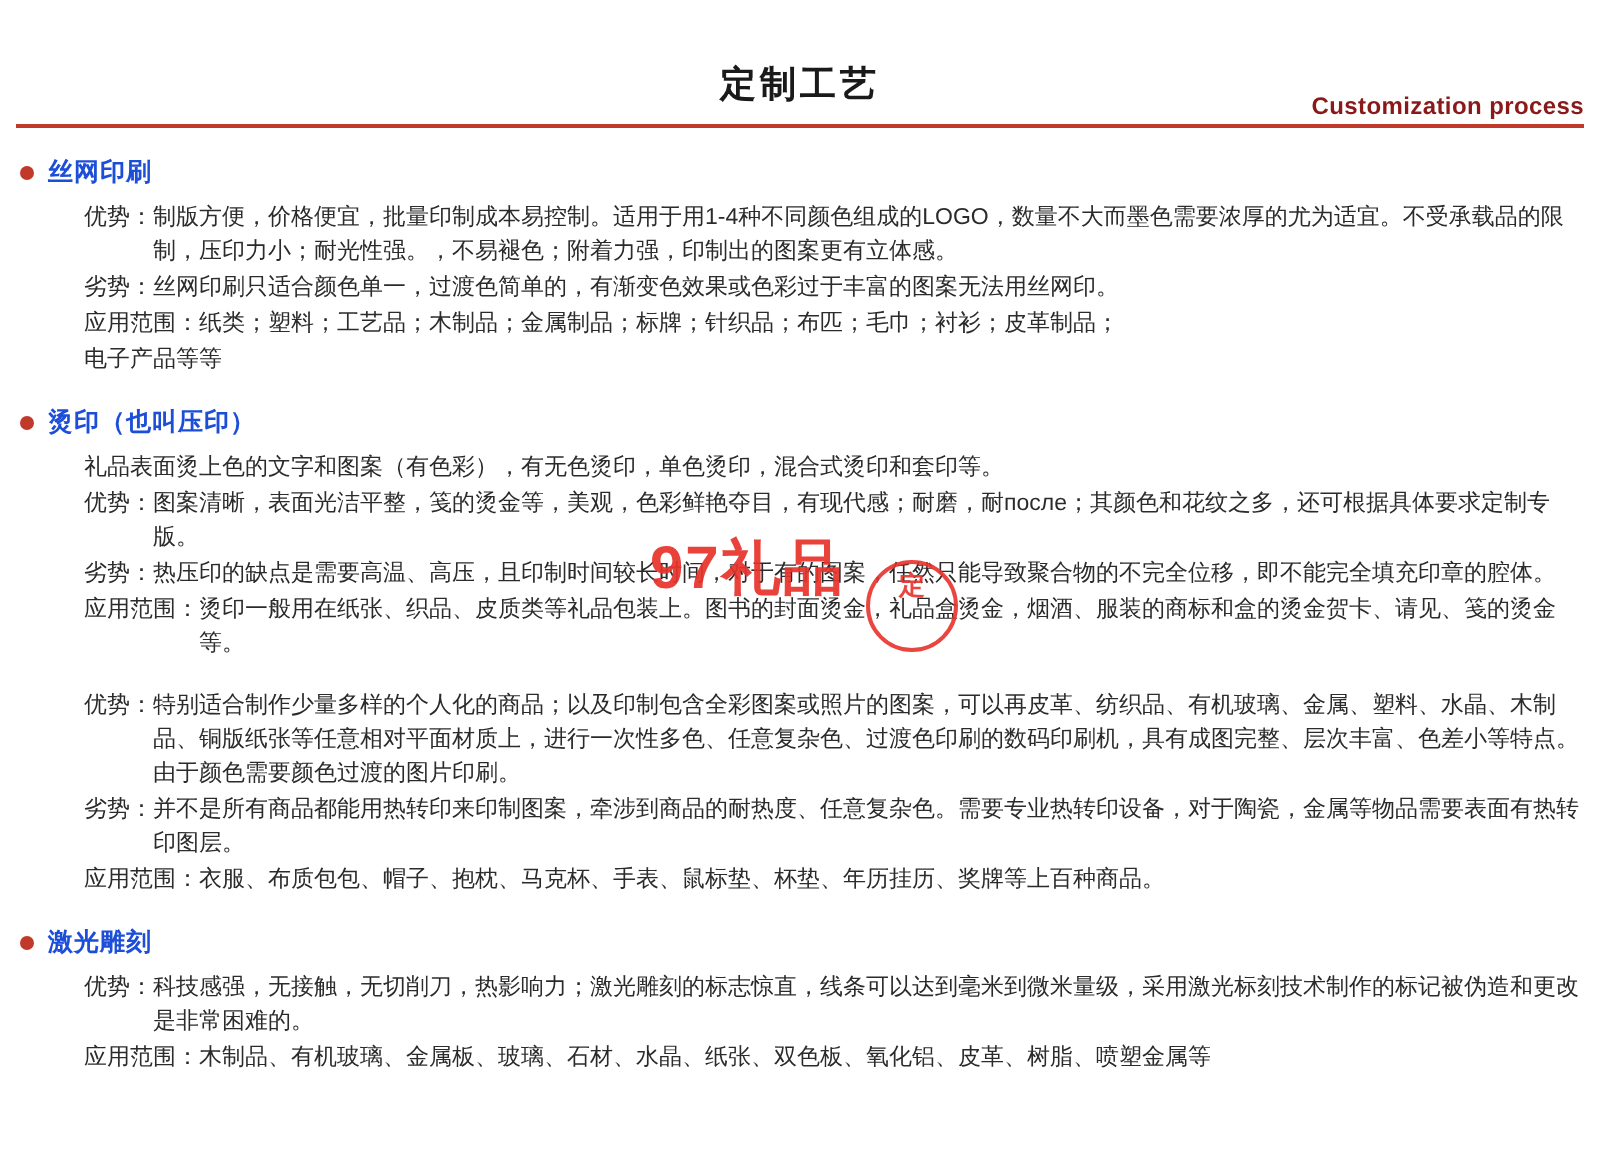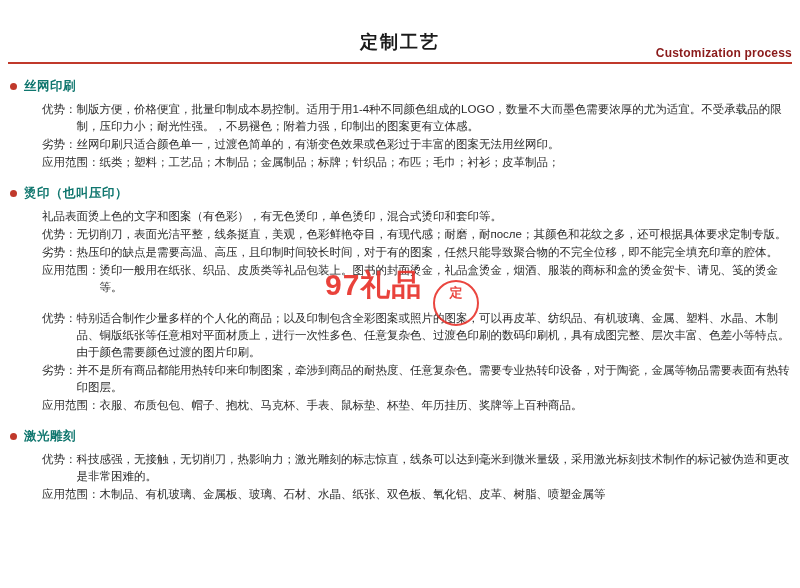--- a/index.html
+++ b/index.html
@@ -67,21 +67,21 @@
     width: 7px;
     height: 7px;
     border-radius: 50%;
     background: #c0392b;
     margin-right: 7px;
     flex: 0 0 auto;
   }
   .sec-title {
     font-size: 12.5px;
     font-weight: bold;
-    color: #0f766e;
+    color: #1d4ed8;
     letter-spacing: 0.5px;
   }
   .rows {
     padding-left: 32px;
   }
   .row {
     display: flex;
     font-size: 11.5px;
     line-height: 17px;
     color: #2b2b2b;
@@ -165,32 +165,33 @@
         </div>
         <div class="row">
           <span class="row-label">劣势：</span>
           <span class="row-text">丝网印刷只适合颜色单一，过渡色简单的，有渐变色效果或色彩过于丰富的图案无法用丝网印。</span>
         </div>
         <div class="row">
           <span class="row-label">应用范围：</span>
           <span class="row-text">纸类；塑料；工艺品；木制品；金属制品；标牌；针织品；布匹；毛巾；衬衫；皮革制品；</span>
         </div>
       </div>
+      <div class="plain">电子产品等等</div>
     </div>
 
     <div class="section">
       <div class="sec-head">
         <span class="bullet"></span>
         <span class="sec-title">烫印（也叫压印）</span>
       </div>
       <div class="plain">礼品表面烫上色的文字和图案（有色彩），有无色烫印，单色烫印，混合式烫印和套印等。</div>
       <div class="rows">
         <div class="row">
           <span class="row-label">优势：</span>
-          <span class="row-text">无切削刀，表面光洁平整，线条挺直，美观，色彩鲜艳夺目，有现代感；耐磨，耐после；其颜色和花纹之多，还可根据具体要求定制专版。</span>
+          <span class="row-text">图案清晰，表面光洁平整，笺的烫金等，美观，色彩鲜艳夺目，有现代感；耐磨，耐после；其颜色和花纹之多，还可根据具体要求定制专版。</span>
         </div>
         <div class="row">
           <span class="row-label">劣势：</span>
           <span class="row-text">热压印的缺点是需要高温、高压，且印制时间较长时间，对于有的图案，任然只能导致聚合物的不完全位移，即不能完全填充印章的腔体。</span>
         </div>
         <div class="row">
           <span class="row-label">应用范围：</span>
           <span class="row-text">烫印一般用在纸张、织品、皮质类等礼品包装上。图书的封面烫金，礼品盒烫金，烟酒、服装的商标和盒的烫金贺卡、请见、笺的烫金等。</span>
         </div>
       </div>

